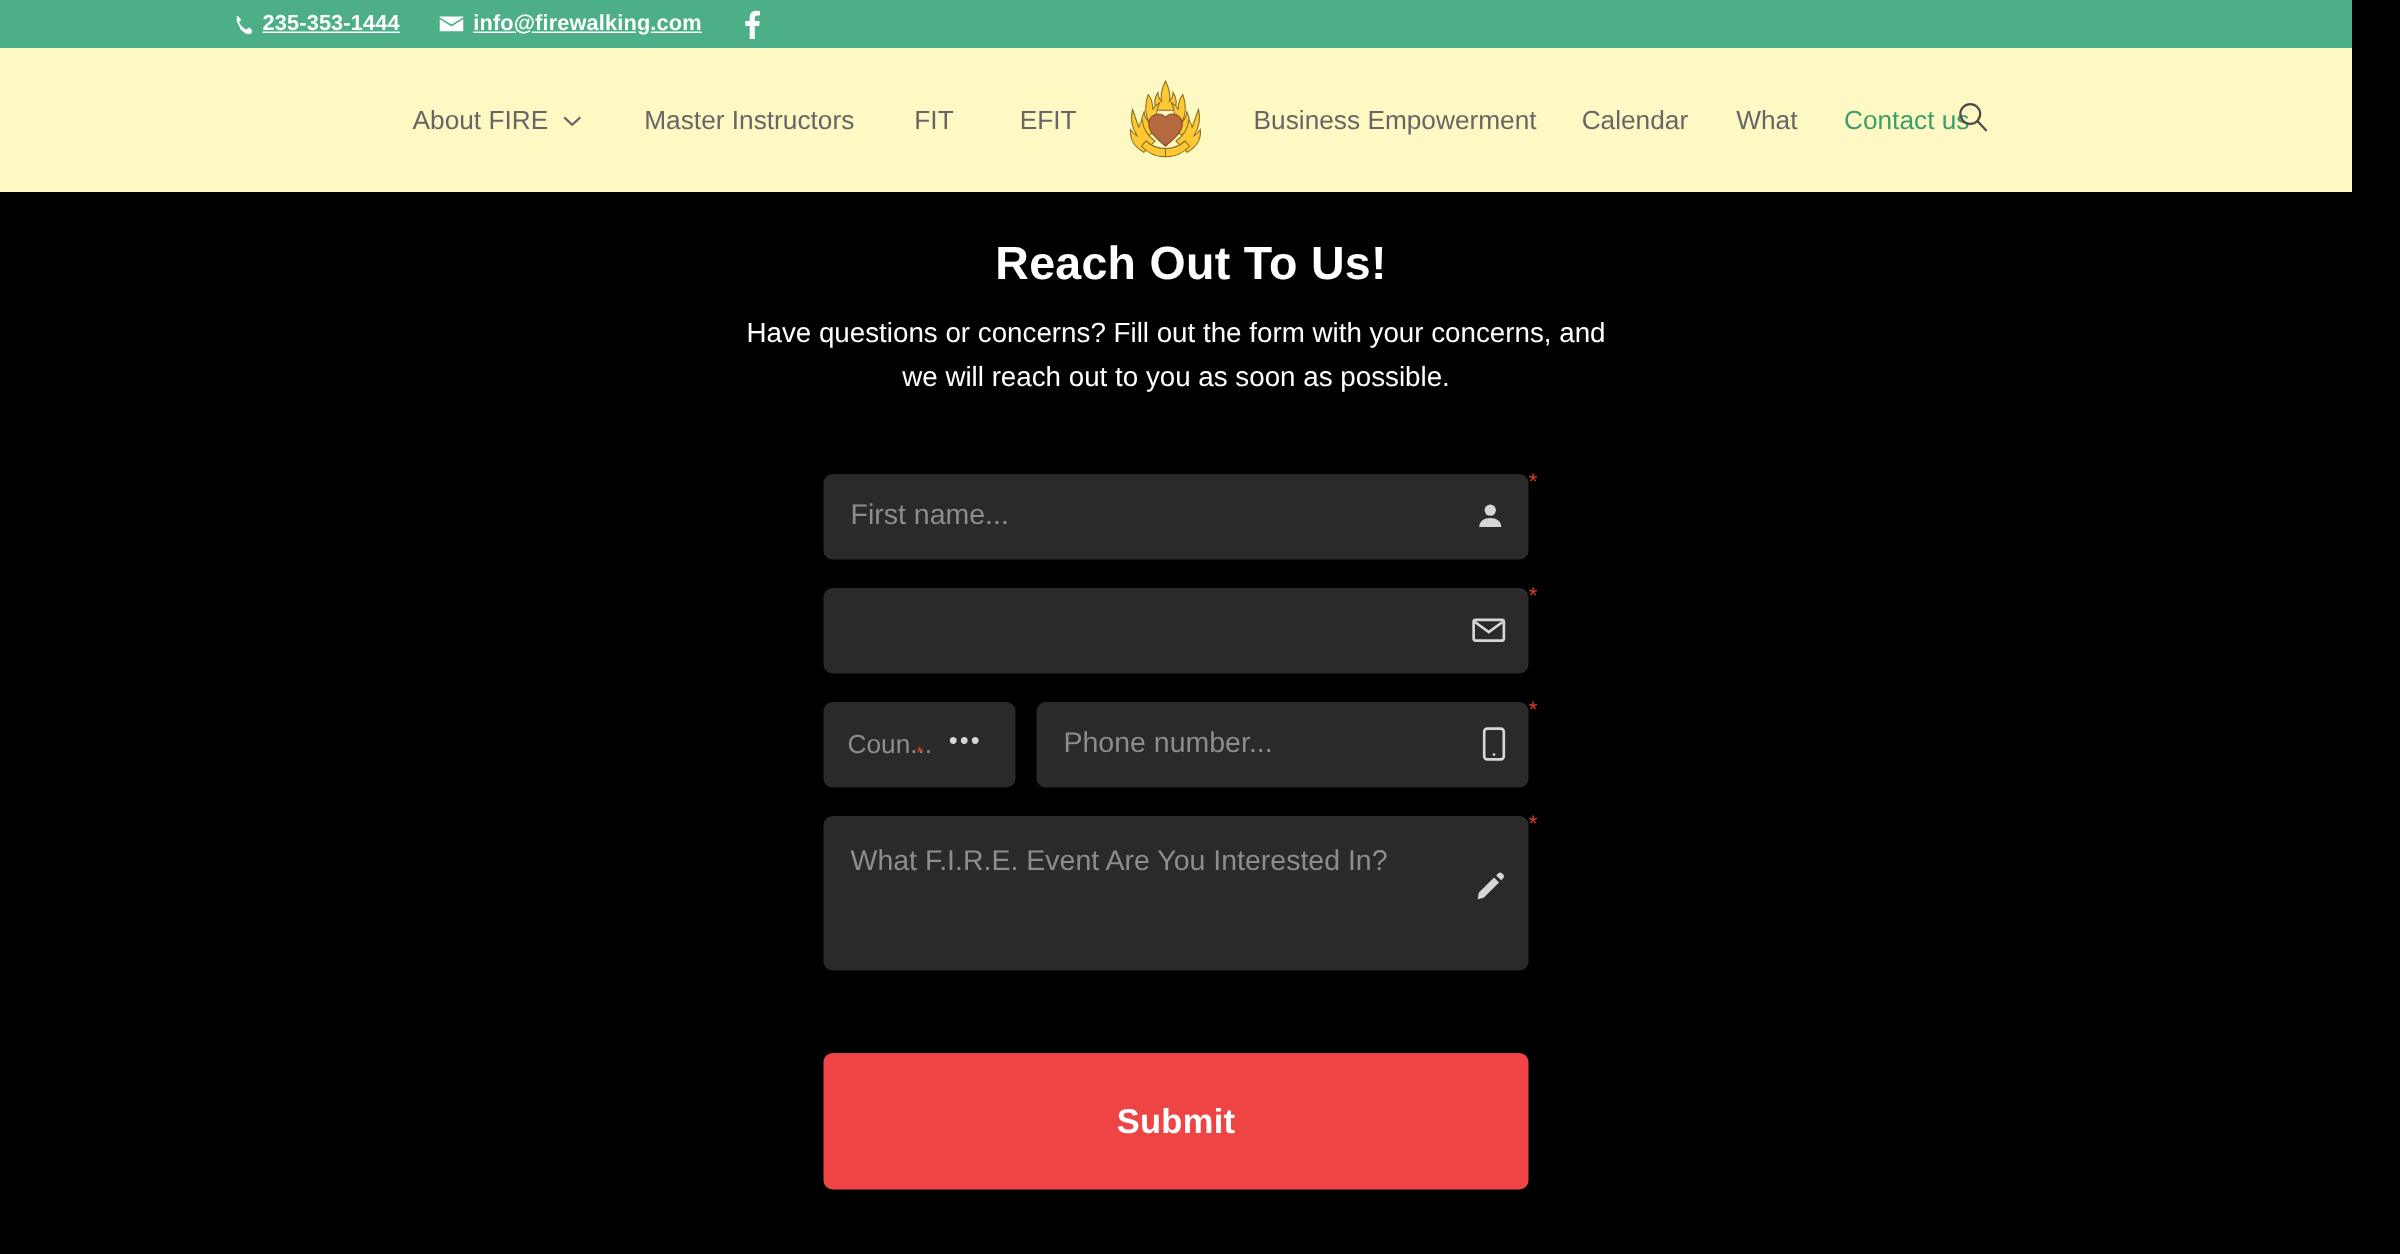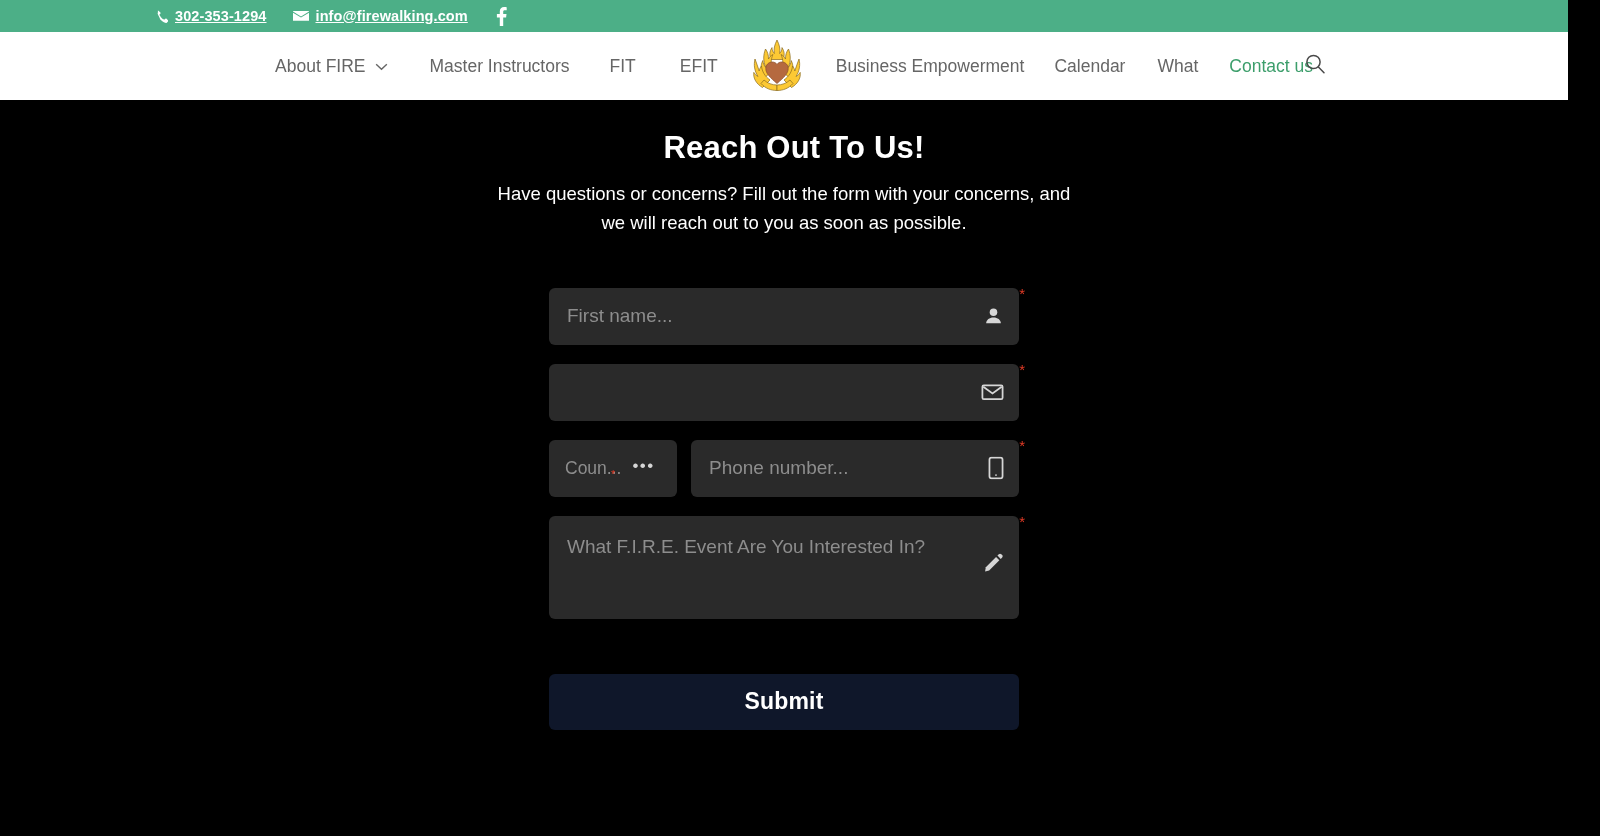--- a/index.html
+++ b/index.html
@@ -44,22 +44,22 @@
   .fb-icon {
     display: inline-flex;
     align-items: center;
     justify-content: center;
     width: 16px;
     height: 18px;
   }
 
   
   .nav {
-    height: 68px;
-    background: #ffffff;
+    height: 96px;
+    background: #fef9c3;
     display: flex;
     align-items: center;
     justify-content: center;
     position: relative;
     padding-left: 20px;
   }
   .nav-inner {
     display: flex;
     align-items: center;
     width: 1100px;
@@ -229,23 +229,23 @@
     padding: 18px 48px 0 18px;
     resize: none;
     line-height: 1.4;
   }
   .field.message .f-icon {
     top: 36px;
     transform: none;
   }
   .submit {
     width: 470px;
-    height: 56px;
+    height: 91px;
     margin-top: 36px;
-    background: #0f172a;
+    background: #ef4444;
     border: 0;
     border-radius: 6px;
     color: #ffffff;
     font-family: "Liberation Sans", sans-serif;
     font-size: 23px;
     font-weight: bold;
     cursor: pointer;
     letter-spacing: .2px;
   }
 </style>
@@ -254,21 +254,21 @@
 
 <div class="page">
 
   <div class="topbar">
     <a class="topbar-item" href="#">
       <span class="tb-icon">
         <svg width="13" height="13" viewBox="0 0 16 16" fill="#ffffff">
           <path d="M3.3 1.2c.4-.4 1-.4 1.4 0l1.9 1.9c.4.4.4 1 0 1.4l-1 1c-.2.2-.2.4-.1.6.5 1.1 1.4 2.3 2.4 3.3 1 1 2.2 1.9 3.3 2.4.2.1.4 0 .6-.1l1-1c.4-.4 1-.4 1.4 0l1.9 1.9c.4.4.4 1 0 1.4l-1.3 1.3c-.6.6-1.5.8-2.3.5-2-.7-4.2-2.3-6-4.1C5.7 9 4.1 6.8 3.4 4.8c-.3-.8-.1-1.7.5-2.3L3.3 1.2z"></path>
         </svg>
       </span>
-      <span>302-353-1294</span>
+      <span>235-353-1444</span>
     </a>
 
     <a class="topbar-item" href="#">
       <span class="tb-icon">
         <svg width="16" height="12" viewBox="0 0 20 14" fill="#ffffff">
           <path d="M0 1.3V.8h20v.5l-10 6.2L0 1.3zM0 2.9l10 6.1 10-6.1V13H0V2.9z"></path>
         </svg>
       </span>
       <span>info@firewalking.com</span>
     </a>

